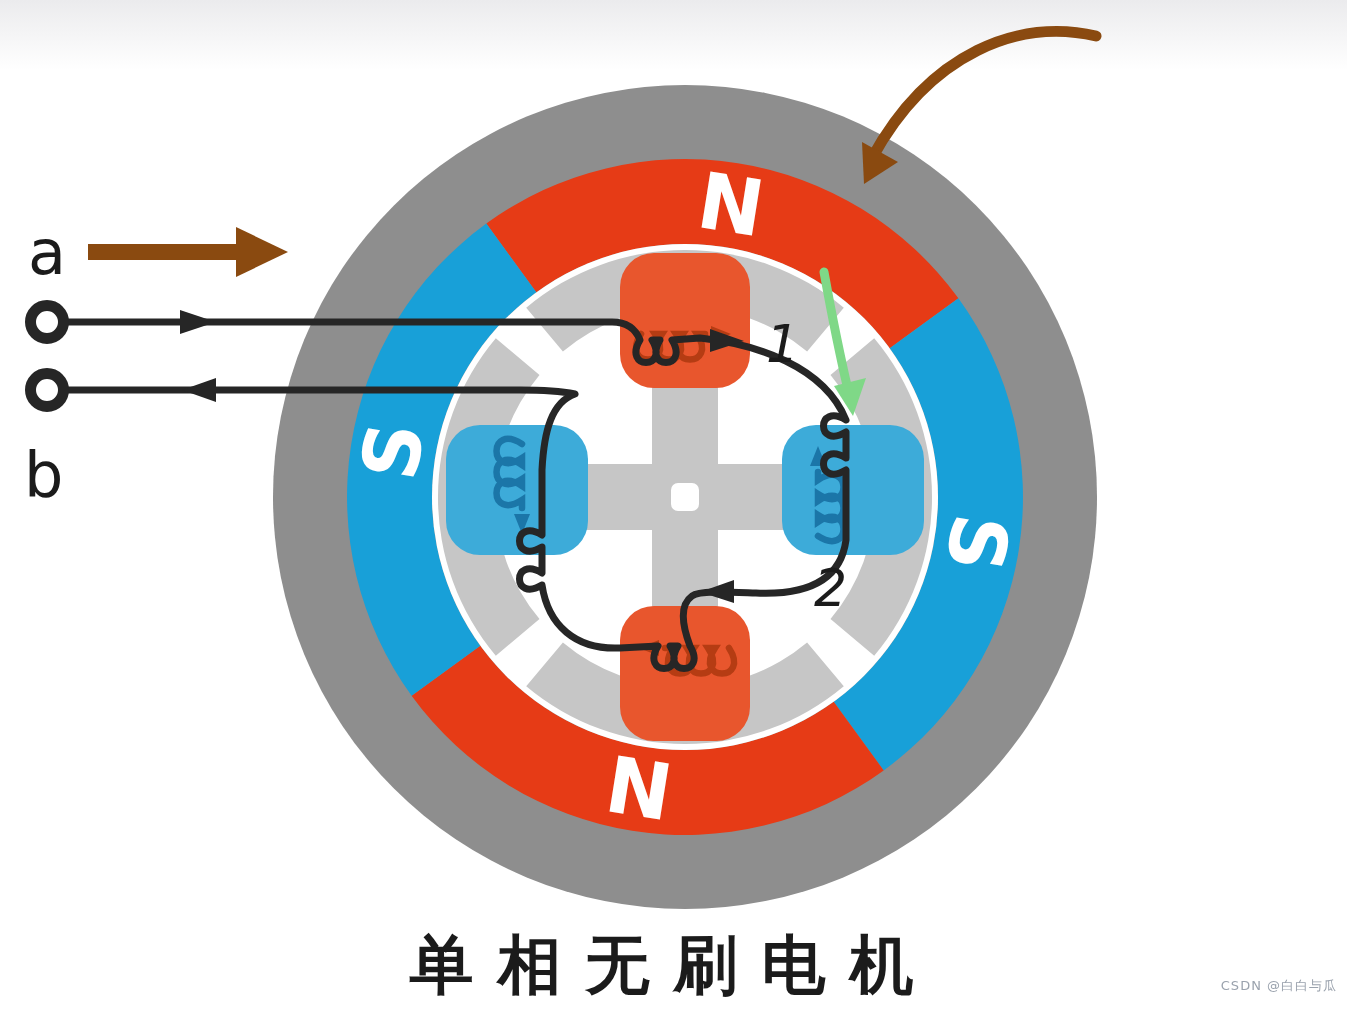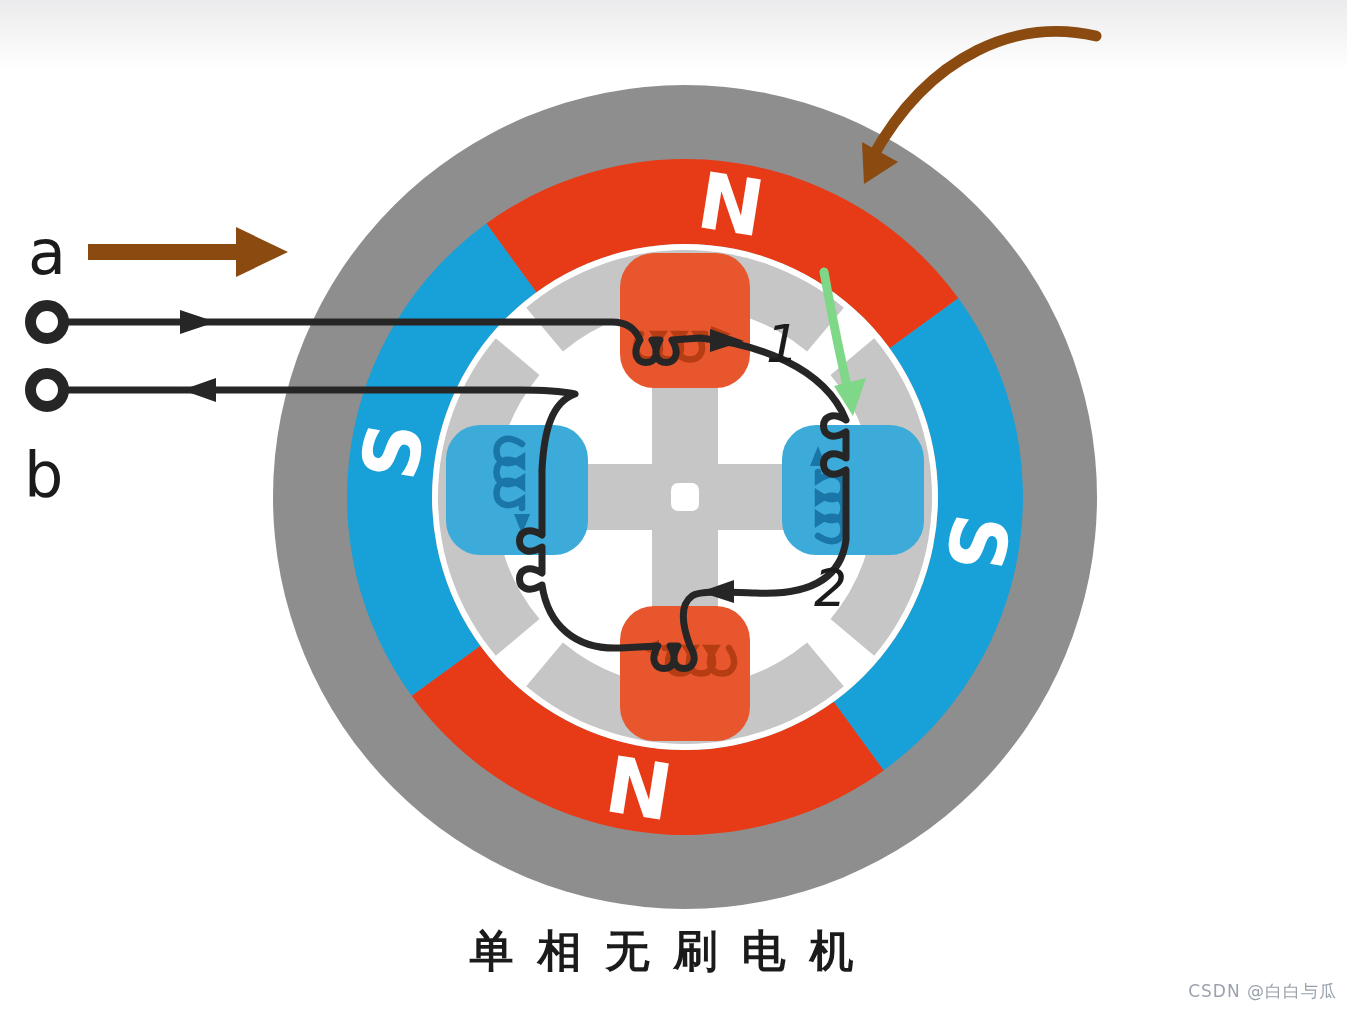--- a/index.html
+++ b/index.html
@@ -2,22 +2,22 @@
 <html><head>
 <meta charset="utf-8">
 <style>
   html,body{margin:0;padding:0;background:#fff;}
   .stage{position:relative;width:1347px;height:1011px;background:#ffffff;overflow:hidden;
          font-family:"DejaVu Sans",sans-serif;}
   .top-fade{position:absolute;left:0;top:0;width:1347px;height:70px;
             background:linear-gradient(#ebebed,#ffffff);}
   .diagram-svg{position:absolute;left:0;top:0;}
   .caption{position:absolute;left:0;top:922px;width:1347px;text-align:center;
-           font-size:44px;font-weight:700;letter-spacing:24px;color:#1b1b1b;}
-  .watermark{position:absolute;right:10px;bottom:8px;font-size:17px;color:#9aa2ad;
+           font-size:64px;font-weight:700;letter-spacing:24px;color:#1b1b1b;}
+  .watermark{position:absolute;right:10px;bottom:16px;font-size:13px;color:#9aa2ad;
              letter-spacing:1px;}
   text.magnet-letter{font-size:78px;font-weight:700;fill:#ffffff;}
   text.hand{fill:#1b1b1b;}
 </style>
 </head>
 <body>
 
 <div class="stage">
   <div class="top-fade"></div>
 

